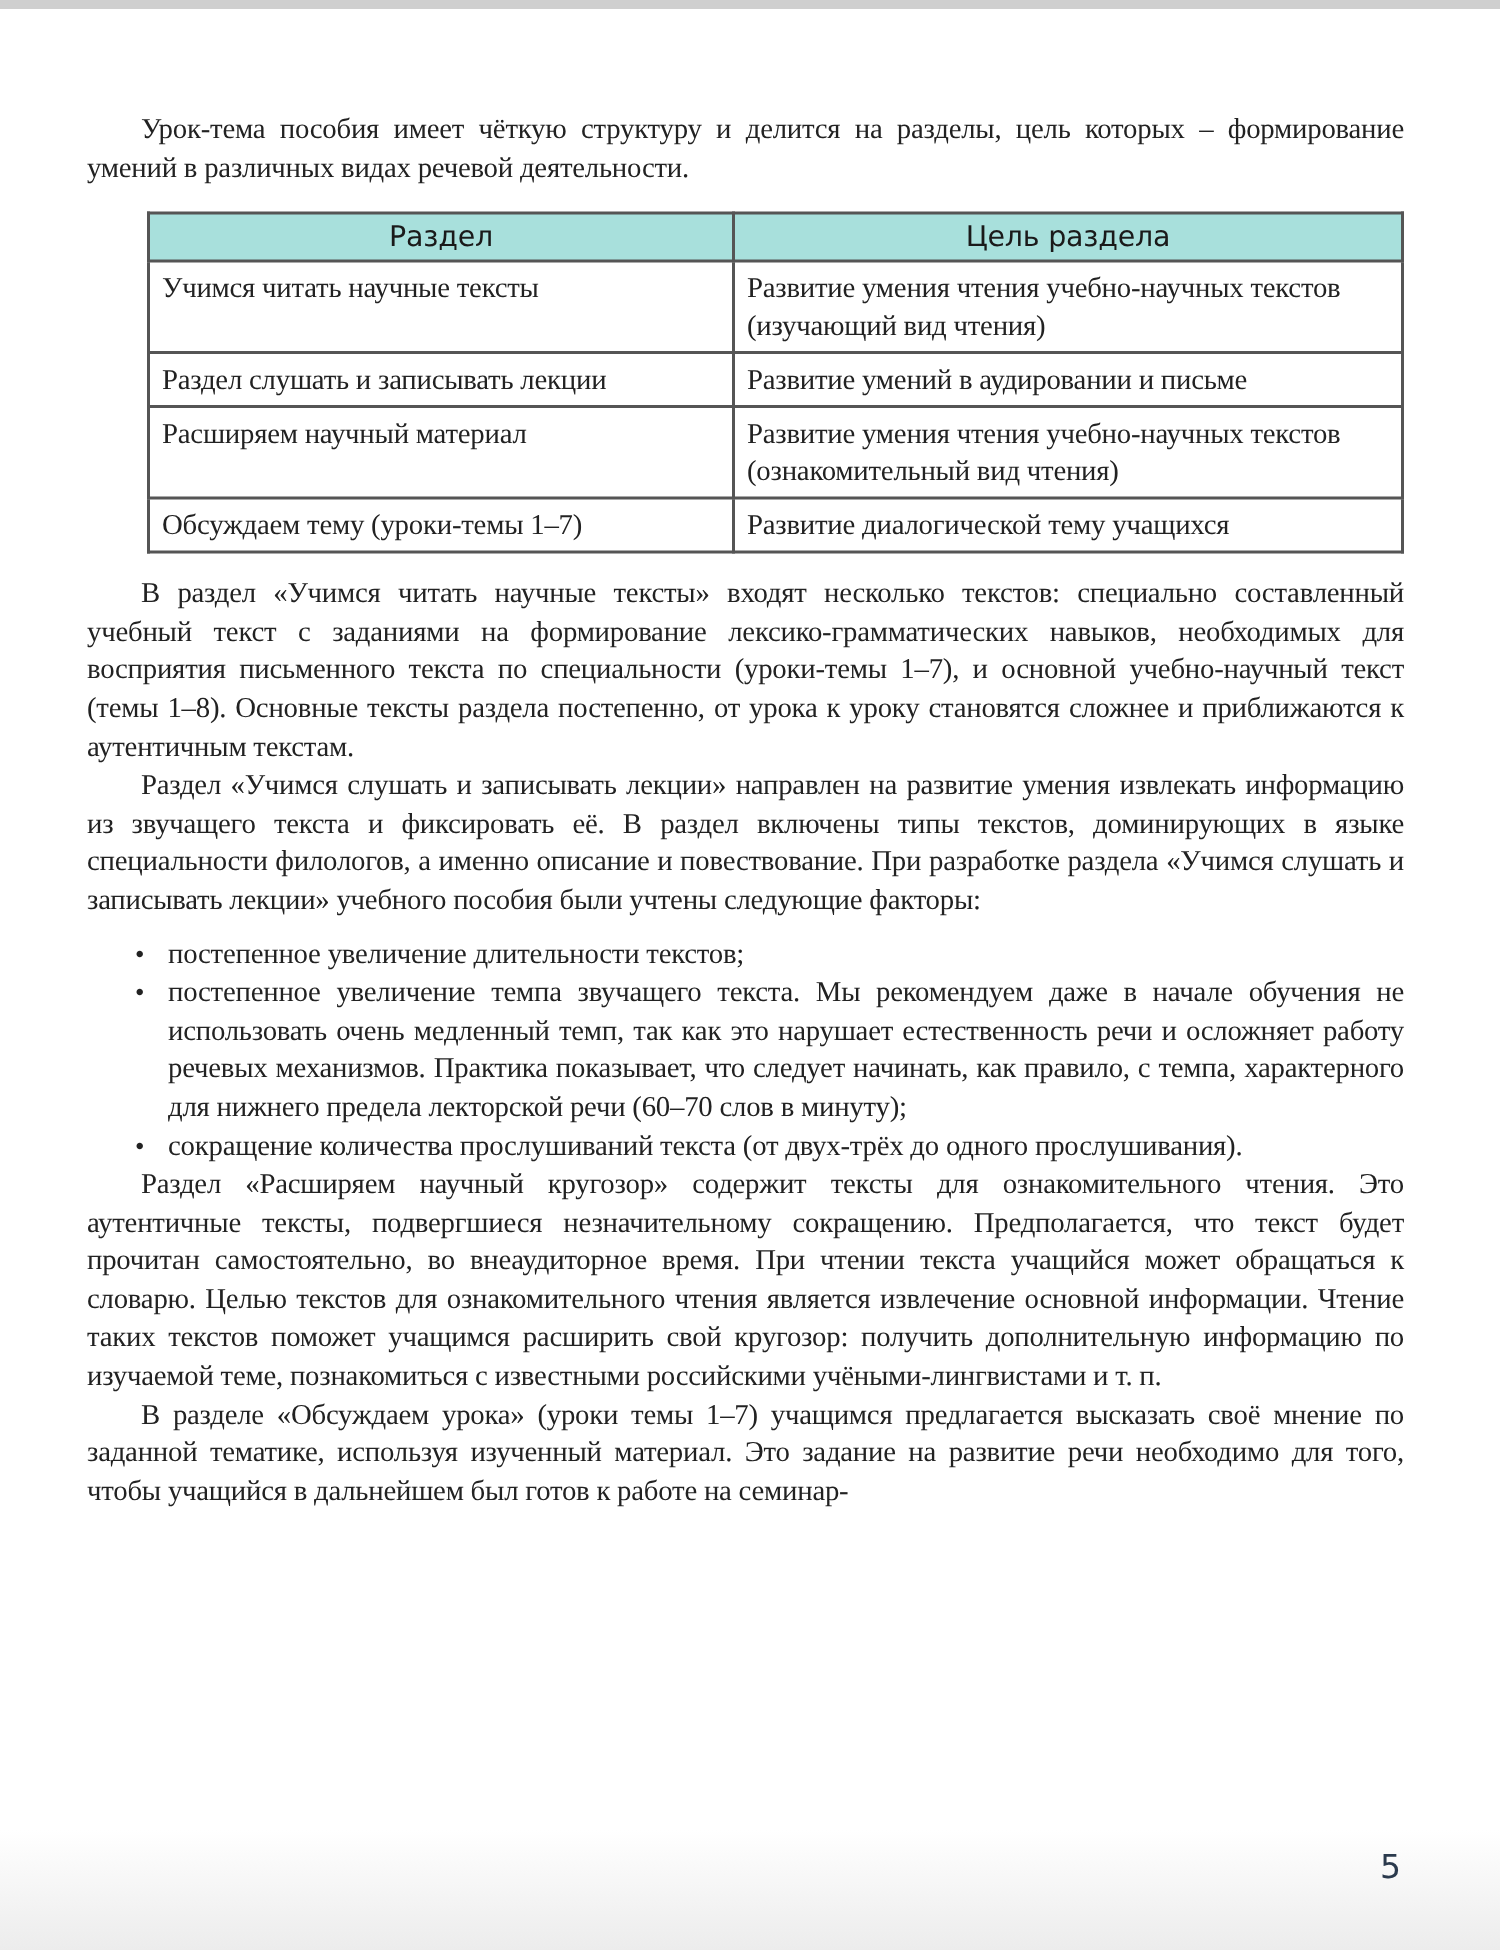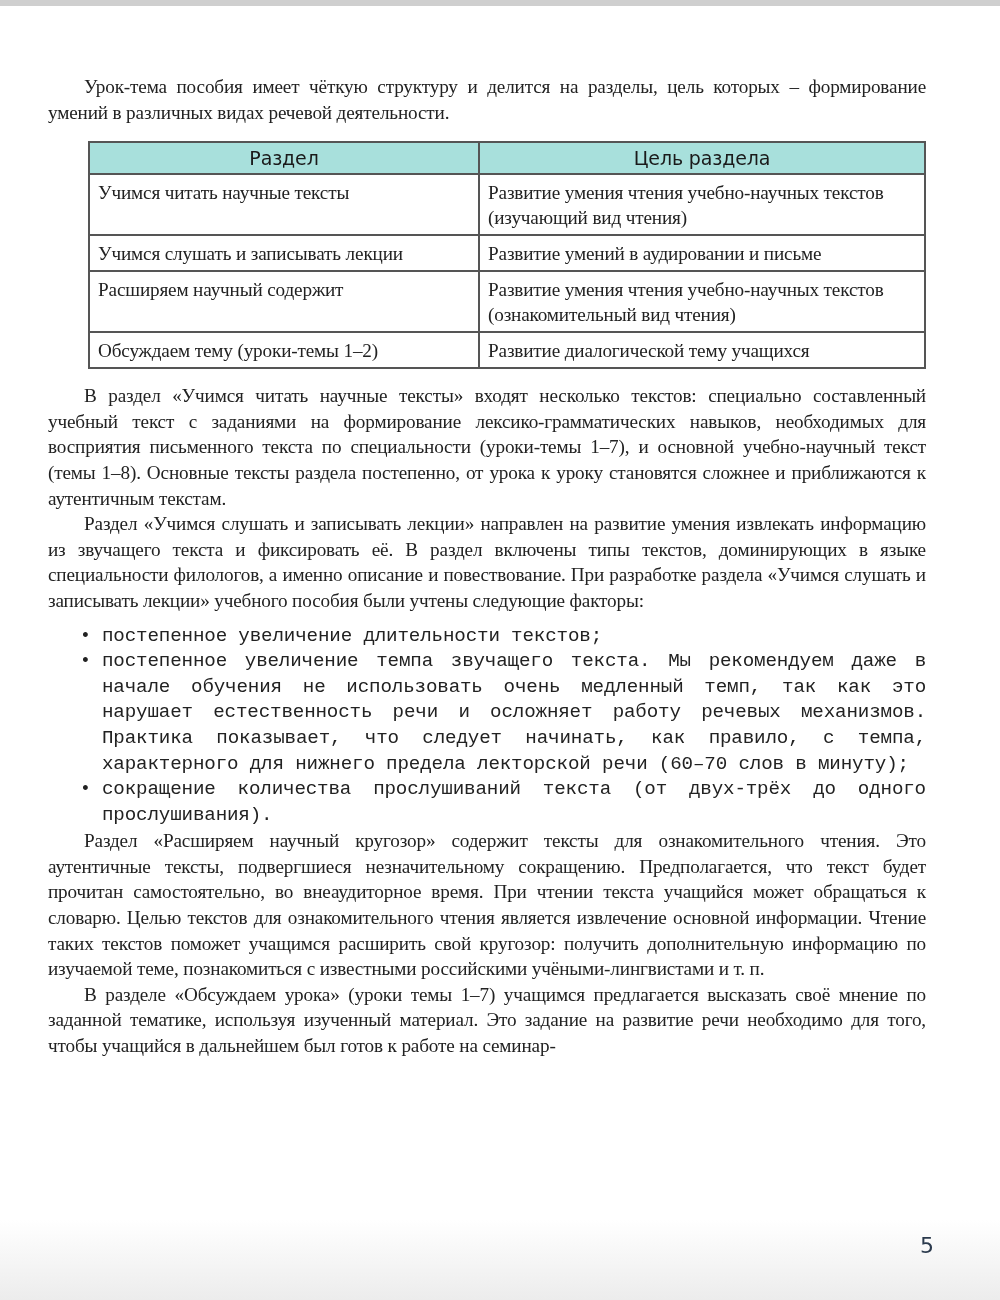--- a/index.html
+++ b/index.html
@@ -8,21 +8,21 @@
     background: linear-gradient(to bottom, #ffffff 0px, #ffffff 1220px, #ececec 1300px);
     font-family: "Liberation Serif", "DejaVu Serif", serif;
     color: #222;
     position: relative;
   }
   .topbar {
     position: absolute; left: 0; top: 0; width: 1000px; height: 6px;
     background: #cfcfcf;
   }
   .page {
-    position: absolute; left: 48px; top: 74px; width: 878px;
+    position: absolute; left: 58px; top: 74px; width: 878px;
     font-size: 19.2px; line-height: 25.6px;
     text-align: justify;
     letter-spacing: -0.15px;
   }
   p { margin: 0; text-indent: 36px; }
   b { font-weight: normal; }
   table.sections {
     border-collapse: collapse;
     margin: 16px 0 14px 40px;
     width: 838px;
@@ -42,21 +42,21 @@
   table.sections td {
     border: 2px solid #555;
     vertical-align: top;
     text-align: left;
     padding: 5px 8px 4px 8px;
   }
   table.sections td.c1 { width: 372px; margin-top: 26px; }
   ul.factors {
     list-style: none; margin: 10px 0 0 0; padding: 0 0 0 54px;
   }
-  ul.factors li { position: relative; text-align: justify; font-family: Liberation Mono, monospace; }
+  ul.factors li { position: relative; text-align: justify; }
   ul.factors li::before {
     content: "\2022"; position: absolute; left: -22px; top: 0;
     font-size: 18px;
   }
   .para-gap { }
   .page-number {
     position: absolute; left: 920px; top: 1233px;
     font-family: "DejaVu Sans", "Liberation Sans", sans-serif;
     font-size: 22px; color: #2b3a4d;
   }
@@ -76,29 +76,29 @@
         <th>Раздел</th>
         <th>Цель раздела</th>
       </tr>
     </thead>
     <tbody>
       <tr>
         <td class="c1">Учимся читать научные тексты</td>
         <td>Развитие умения чтения учебно-научных текстов (изучающий вид чтения)</td>
       </tr>
       <tr>
-        <td class="c1">Учимся слушать и записывать лекции</td>
+        <td class="c1">Раздел слушать и записывать лекции</td>
         <td>Развитие умений в аудировании и письме</td>
       </tr>
       <tr>
-        <td class="c1">Расширяем научный содержит</td>
+        <td class="c1">Расширяем научный материал</td>
         <td>Развитие умения чтения учебно-научных текстов (ознакомительный вид чтения)</td>
       </tr>
       <tr>
-        <td class="c1">Обсуждаем тему (уроки-темы 1–2)</td>
+        <td class="c1">Обсуждаем тему (уроки-темы 1–7)</td>
         <td>Развитие диалогической тему учащихся</td>
       </tr>
     </tbody>
   </table>
 
   <p><span>В раздел </span><b>«Учимся читать научные тексты»</b><span> входят несколько текстов: специально составленный учебный текст с заданиями на формирование лексико-грамматических навыков, необходимых для восприятия письменного текста по специальности (уроки-темы 1–7), и основной учебно-научный текст (темы 1–8). Основные тексты раздела постепенно, от урока к уроку становятся сложнее и приближаются к аутентичным текстам.</span></p>
 
   <p><span>Раздел </span><b>«Учимся слушать и записывать лекции»</b><span> направлен на развитие умения извлекать информацию из звучащего текста и фиксировать её. В раздел включены типы текстов, доминирующих в языке специальности филологов, а именно описание и повествование. При разработке раздела «Учимся слушать и записывать лекции» учебного пособия были учтены следующие факторы:</span></p>
 
   <ul class="factors">

